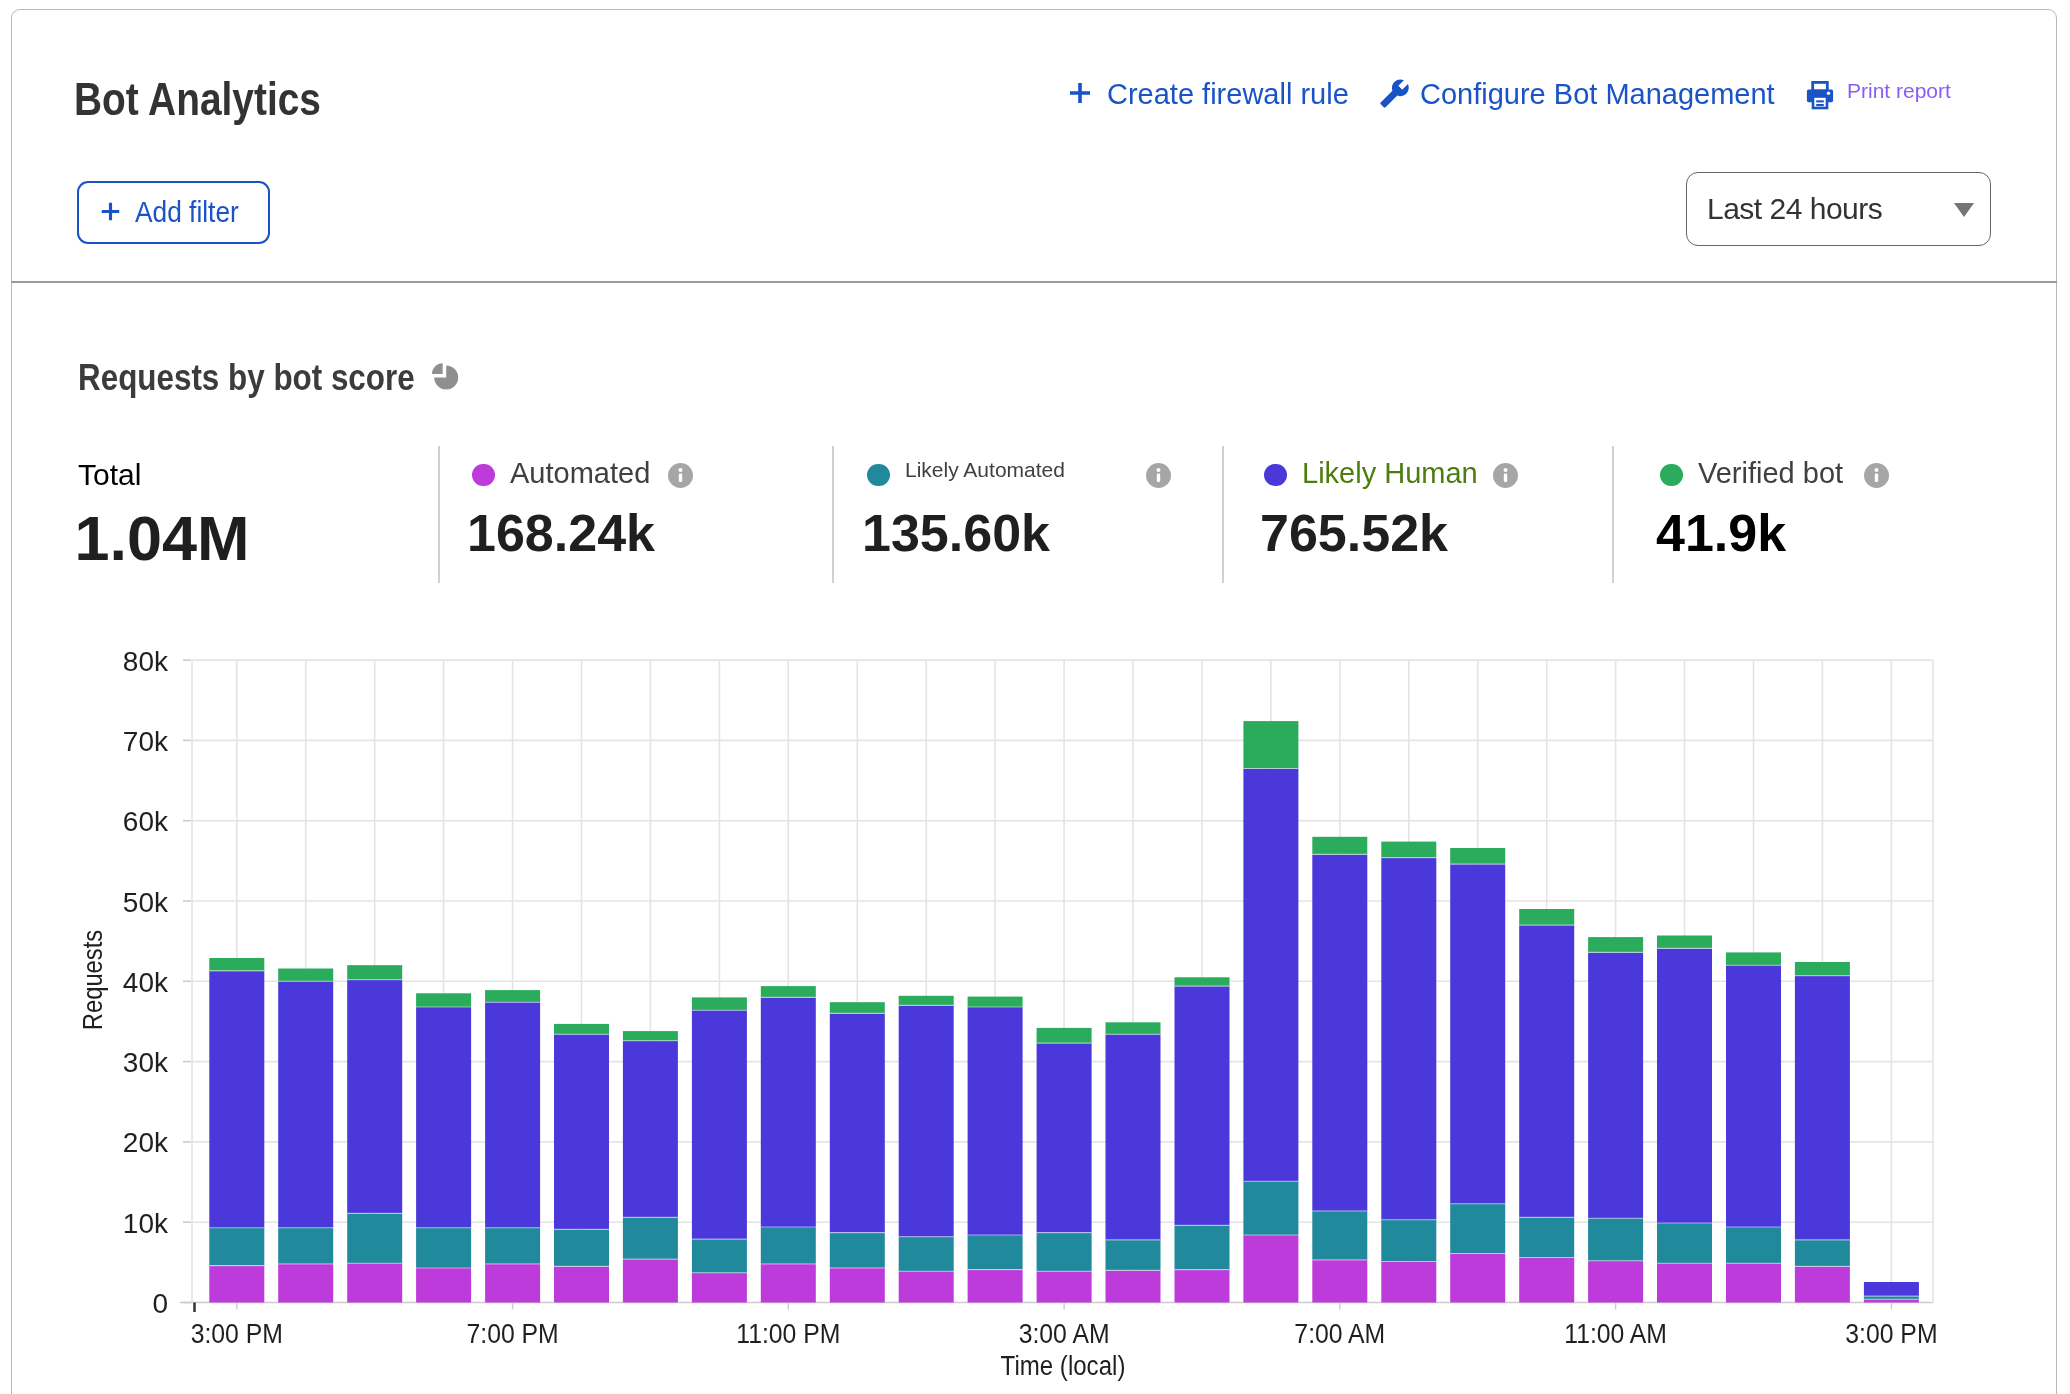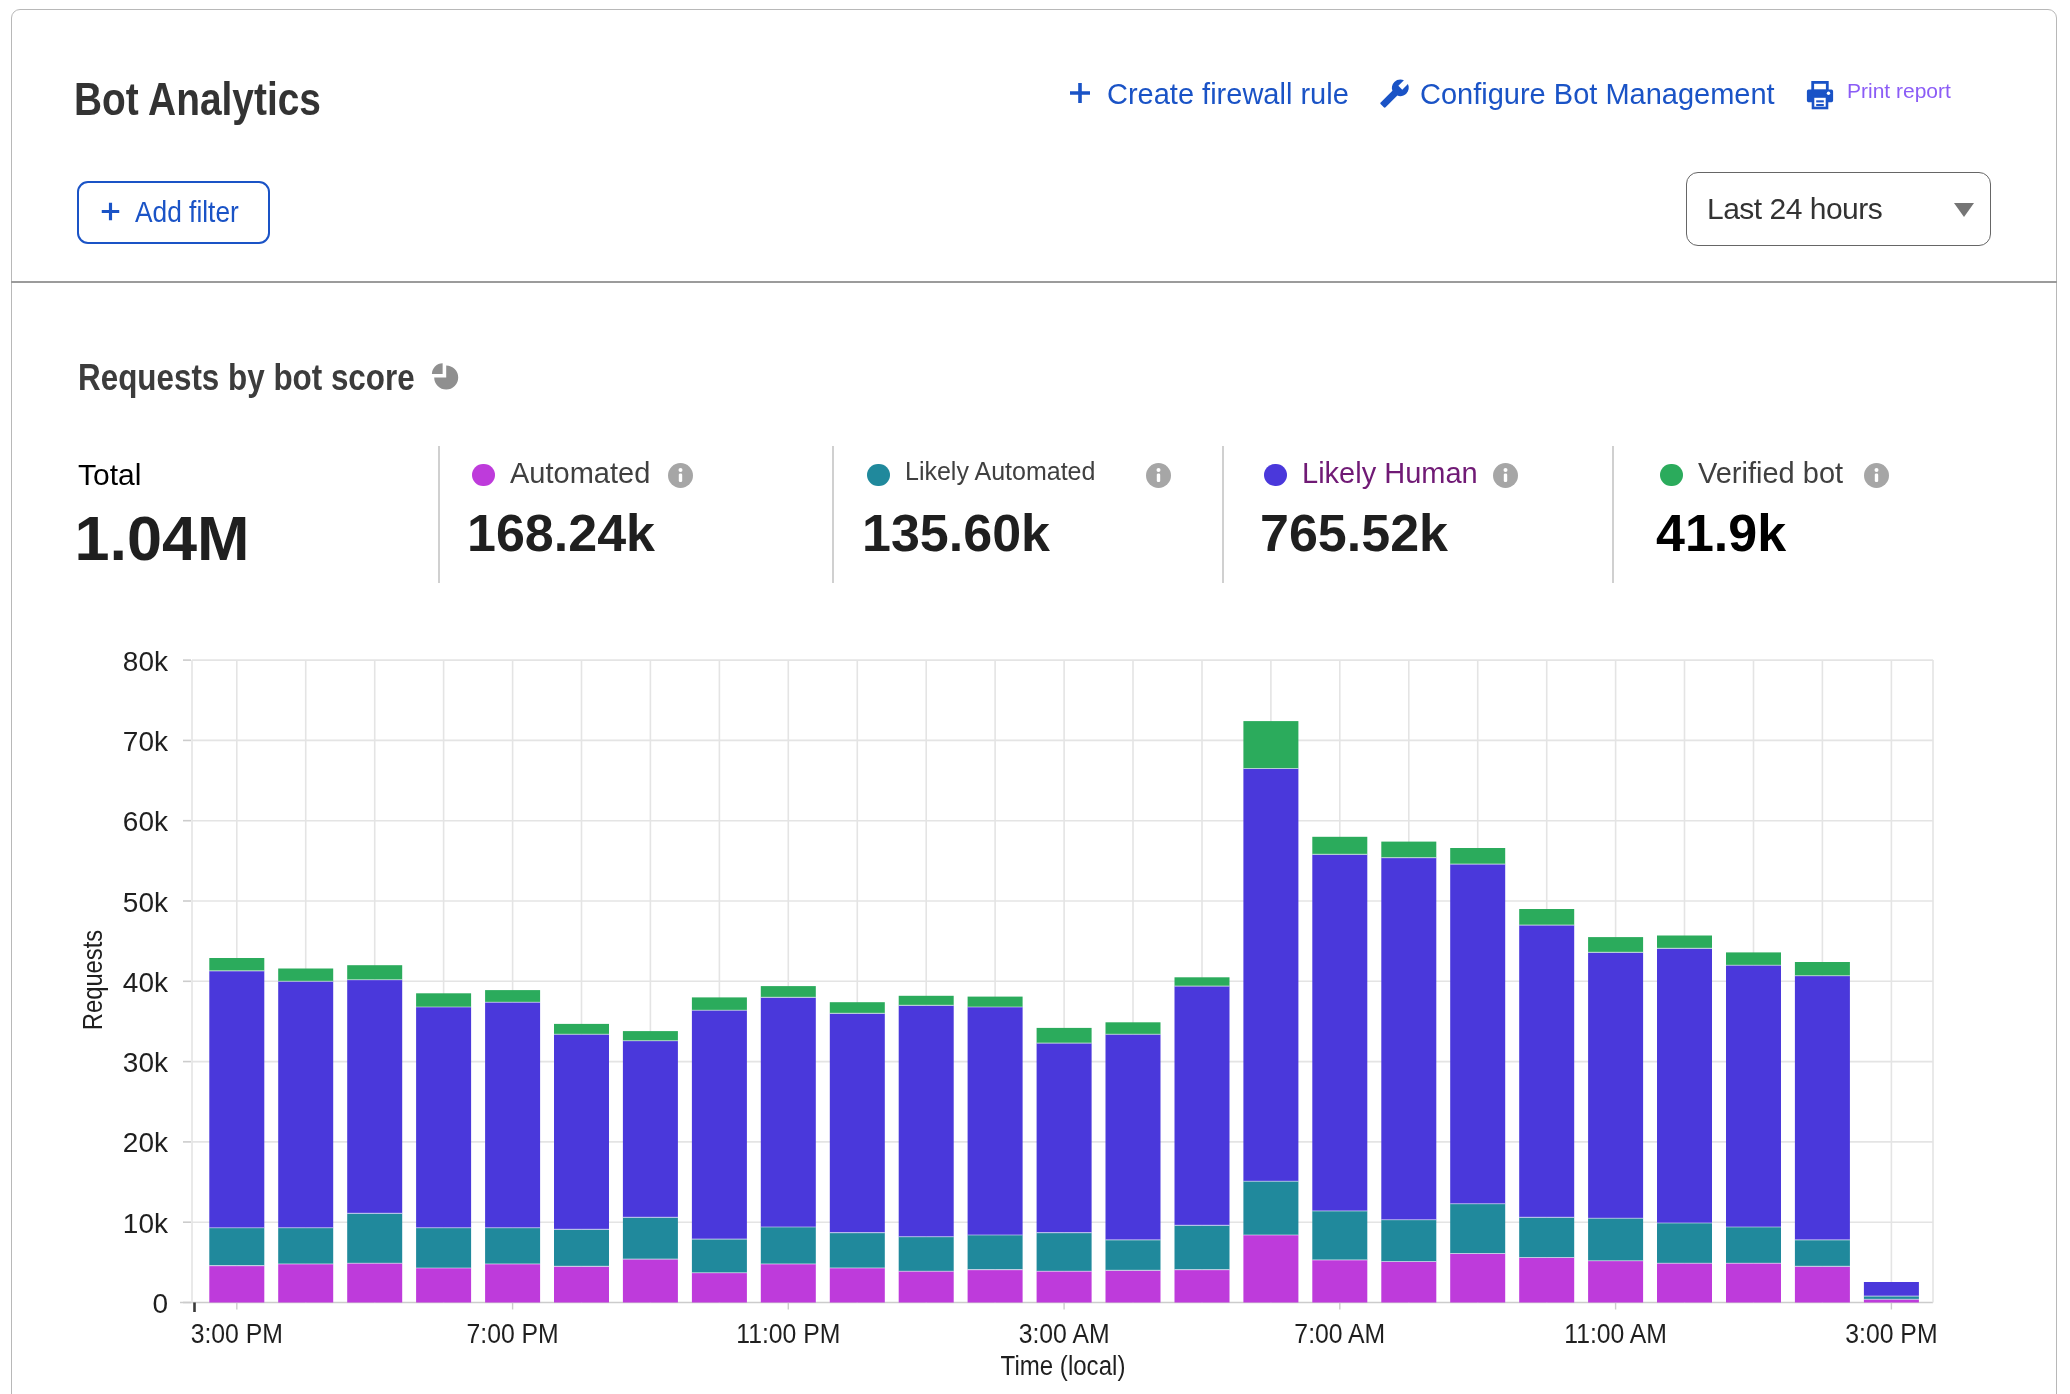--- a/index.html
+++ b/index.html
@@ -60,30 +60,30 @@
 <div style="position:absolute;left:472.25px;top:463.75px;width:22.5px;height:22.5px;border-radius:50%;background:#be3bdb"></div>
 <div class="abs" style="left:510px;top:459.3px;font-size:29px;color:#404040;line-height:1">Automated</div>
 <svg style="position:absolute;left:667.5px;top:462.5px" width="25" height="25" viewBox="0 0 25 25">
     <circle cx="12.5" cy="12.5" r="12.5" fill="#a6a6a6"></circle>
     <rect x="10.8" y="10.4" width="3.4" height="8.6" rx="1.3" fill="#fff"></rect>
     <circle cx="12.5" cy="6.9" r="2" fill="#fff"></circle>
   </svg>
 <div class="abs" style="left:467px;top:506.9px;font-size:52px;font-weight:700;color:#1f1f1f;line-height:1">168.24k</div>
 
 <div style="position:absolute;left:867.25px;top:463.75px;width:22.5px;height:22.5px;border-radius:50%;background:#20899c"></div>
-<div class="abs" style="left:905px;top:459.3px;font-size:25px;color:#404040;line-height:1">Likely Automated</div>
+<div class="abs" style="left:905px;top:459.3px;font-size:21px;color:#404040;line-height:1">Likely Automated</div>
 <svg style="position:absolute;left:1145.5px;top:462.5px" width="25" height="25" viewBox="0 0 25 25">
     <circle cx="12.5" cy="12.5" r="12.5" fill="#a6a6a6"></circle>
     <rect x="10.8" y="10.4" width="3.4" height="8.6" rx="1.3" fill="#fff"></rect>
     <circle cx="12.5" cy="6.9" r="2" fill="#fff"></circle>
   </svg>
 <div class="abs" style="left:862px;top:506.9px;font-size:52px;font-weight:700;color:#1f1f1f;line-height:1">135.60k</div>
 
 <div style="position:absolute;left:1264.25px;top:463.75px;width:22.5px;height:22.5px;border-radius:50%;background:#4a38db"></div>
-<div class="abs" style="left:1302px;top:459.3px;font-size:29px;color:#701a75;line-height:1">Likely Human</div>
+<div class="abs" style="left:1302px;top:459.3px;font-size:29px;color:#4d7c0f;line-height:1">Likely Human</div>
 <svg style="position:absolute;left:1492.5px;top:462.5px" width="25" height="25" viewBox="0 0 25 25">
     <circle cx="12.5" cy="12.5" r="12.5" fill="#a6a6a6"></circle>
     <rect x="10.8" y="10.4" width="3.4" height="8.6" rx="1.3" fill="#fff"></rect>
     <circle cx="12.5" cy="6.9" r="2" fill="#fff"></circle>
   </svg>
 <div class="abs" style="left:1260px;top:506.9px;font-size:52px;font-weight:700;color:#1f1f1f;line-height:1">765.52k</div>
 
 <div style="position:absolute;left:1660.25px;top:463.75px;width:22.5px;height:22.5px;border-radius:50%;background:#2bab5c"></div>
 <div class="abs" style="left:1698px;top:459.3px;font-size:29px;color:#404040;line-height:1">Verified bot</div>
 <svg style="position:absolute;left:1863.5px;top:462.5px" width="25" height="25" viewBox="0 0 25 25">

